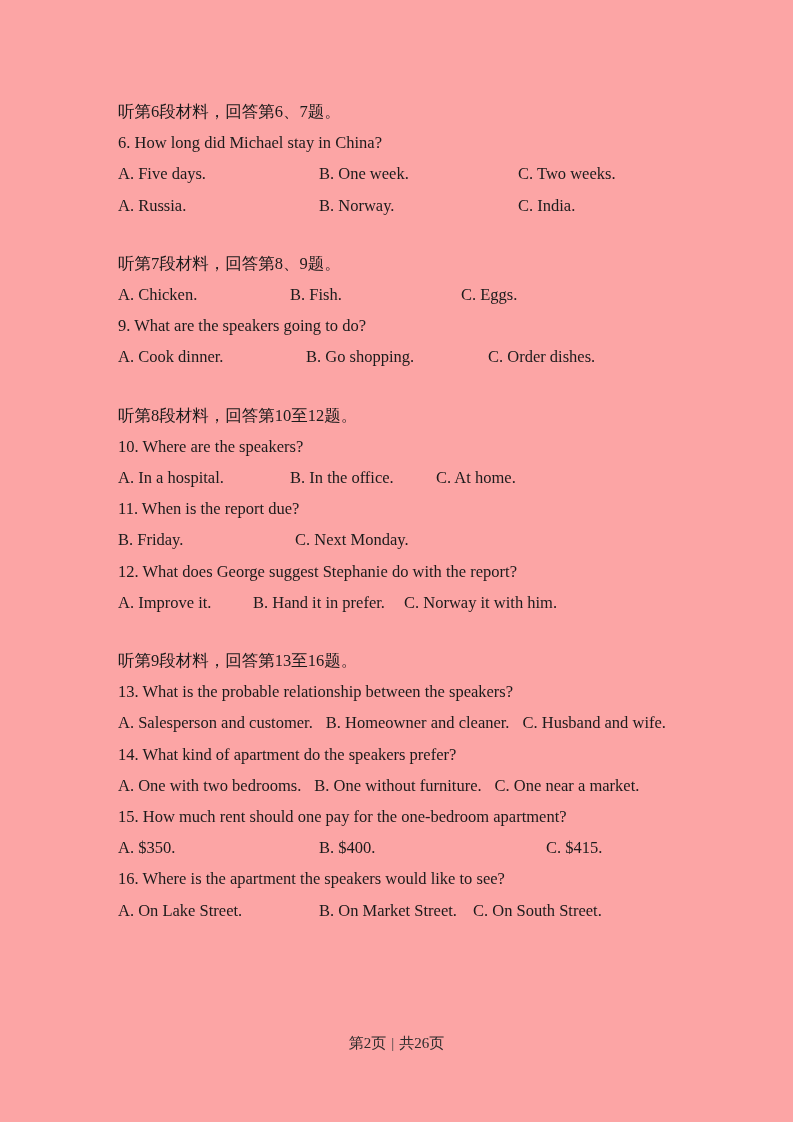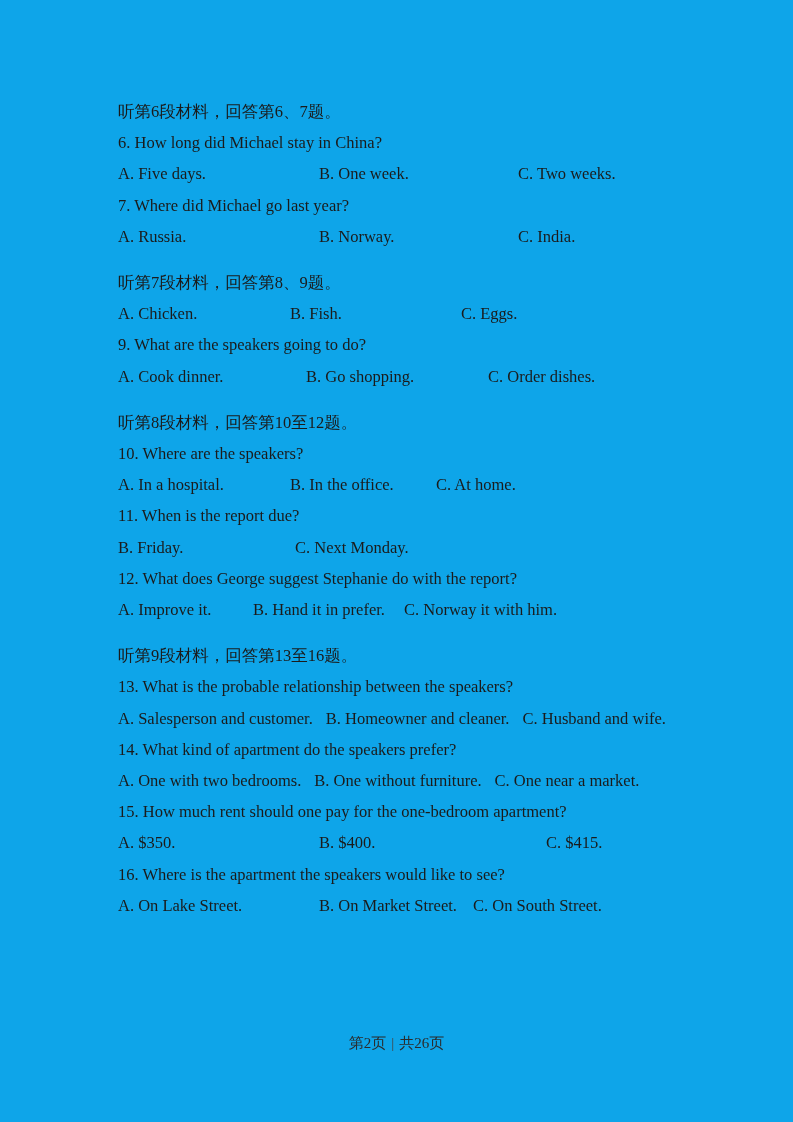--- a/index.html
+++ b/index.html
@@ -1,32 +1,32 @@
 <!DOCTYPE html>
 <html><head>
 <meta charset="utf-8">
 <style>
   * { box-sizing: border-box; }
   html, body { margin: 0; padding: 0; background: #ffffff; }
   .page {
     position: relative;
     width: 793px;
     height: 1122px;
-    background: #0ea5e9;
+    background: #fca5a5;
     font-family: "Liberation Serif", "DejaVu Serif", serif;
     color: #1b1b1b;
     overflow: hidden;
   }
   .content {
     position: absolute;
     left: 118px;
     top: 96px;
     width: 675px;
   }
-  section + section { margin-top: 15px; }
+  section + section { margin-top: 27px; }
   .line {
     margin: 0;
     font-size: 16.5px;
     line-height: 31.2px;
     white-space: nowrap;
   }
   .opts { display: flex; align-items: flex-end; }
   .opts .cell { flex: 0 0 auto; }
   .opts .cell:last-child { flex: 0 0 auto; }
   .opts-inline { display: flex; gap: 13px; font-family: Liberation Serif, serif; }
@@ -50,21 +50,20 @@
   <div class="content">
 
     <section>
       <p class="line">听第6段材料，回答第6、7题。</p>
       <p class="line">6. How long did Michael stay in China?</p>
       <p class="line opts">
         <span class="cell" style="width:201px">A. Five days.</span>
         <span class="cell" style="width:199px">B. One week.</span>
         <span class="cell">C. Two weeks.</span>
       </p>
-      <p class="line">7. Where did Michael go last year?</p>
       <p class="line opts">
         <span class="cell" style="width:201px">A. Russia.</span>
         <span class="cell" style="width:199px">B. Norway.</span>
         <span class="cell">C. India.</span>
       </p>
     </section>
 
     <section>
       <p class="line">听第7段材料，回答第8、9题。</p>
       <p class="line opts">

